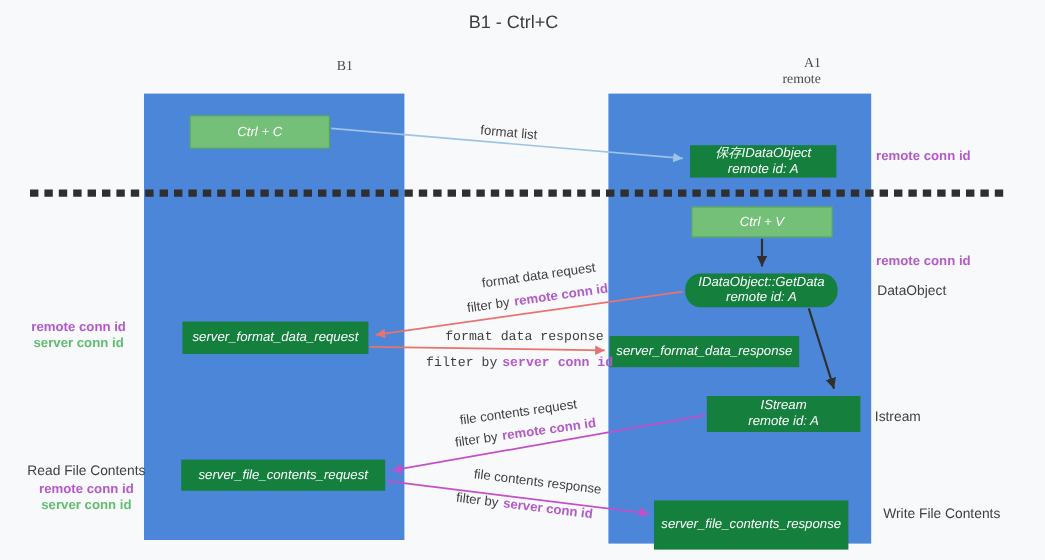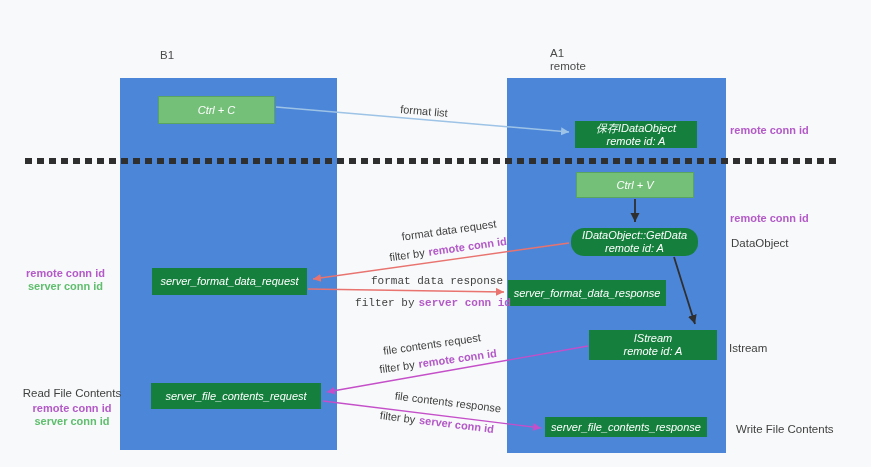--- a/index.html
+++ b/index.html
@@ -7,21 +7,21 @@
     width:871px;height:467px;position:relative;overflow:hidden;
     background:#f8f9fa;
     font-family:"Liberation Sans", sans-serif;
     color:#3f3f3f;
   }
   .abs{position:absolute;}
   
   .title{left:328px;top:8px;width:200px;text-align:center;
          font-size:15px;line-height:21px;color:#3c3c3c;}
   
-  .lane-header{width:134px;text-align:left;font-size:11.5px;line-height:13px;color:#4a4a4a;}
+  .lane-header{width:134px;text-align:right;font-size:11.5px;line-height:13px;color:#4a4a4a;font-family:Liberation Serif, serif;}
   .lane-header.left{left:160px;top:49px;}
   .lane-header.right{left:550px;top:47px;}
   
   .lane{background:#4C86D9;}
   .lane.left{left:120px;top:78px;width:217px;height:372px;}
   .lane.right{left:507px;top:78px;width:219px;height:375px;}
   
   .node{display:flex;flex-direction:column;align-items:center;justify-content:center;
         color:#ffffff;font-size:11px;line-height:13px;text-align:center;white-space:nowrap;font-style:italic;}
   .node.green{background:#74C078;border:1px solid rgba(70,140,80,.55);box-sizing:border-box;}
@@ -39,20 +39,21 @@
   .r-neg8{transform:translate(-50%,-50%) rotate(-8deg);}
   .r-pos5{transform:translate(-50%,-50%) rotate(5deg);}
   .r-pos7{transform:translate(-50%,-50%) rotate(7deg);}
   .r-zero{transform:translate(-50%,-50%);font-family:Liberation Mono, monospace;}
   svg.connectors{left:0;top:0;pointer-events:none;}
 </style>
 </head>
 <body>
 
 <div class="abs title">
+  <div>B1 - Ctrl+C</div>
 </div>
 
 <div class="abs lane-header left">
   <div>B1</div>
 </div>
 <div class="abs lane-header right">
   <div>A1</div>
   <div>remote</div>
 </div>
 
@@ -112,21 +113,21 @@
 
 <div class="abs node orange" style="left:589px;top:330px;width:128px;height:30px;">
   <div>IStream</div>
   <div>remote id: A</div>
 </div>
 
 <div class="abs node orange" style="left:151px;top:383px;width:170px;height:26px;">
   <div>server_file_contents_request</div>
 </div>
 
-<div class="abs node orange" style="left:545px;top:417px;width:162px;height:20px;">
+<div class="abs node orange" style="left:545px;top:417px;width:162px;height:41px;">
   <div>server_file_contents_response</div>
 </div>
 
 <div class="abs lbl purple" style="left:730px;top:124px;">remote conn id</div>
 <div class="abs lbl purple" style="left:730px;top:212px;">remote conn id</div>
 <div class="abs lbl dark" style="left:731px;top:237px;font-size:11.5px;">DataObject</div>
 <div class="abs lbl dark" style="left:729px;top:342px;font-size:11.5px;">Istream</div>
 <div class="abs lbl dark" style="left:736px;top:423px;font-size:11.5px;">Write File Contents</div>
 
 <div class="abs stack" style="left:18px;top:267px;width:95px;">

